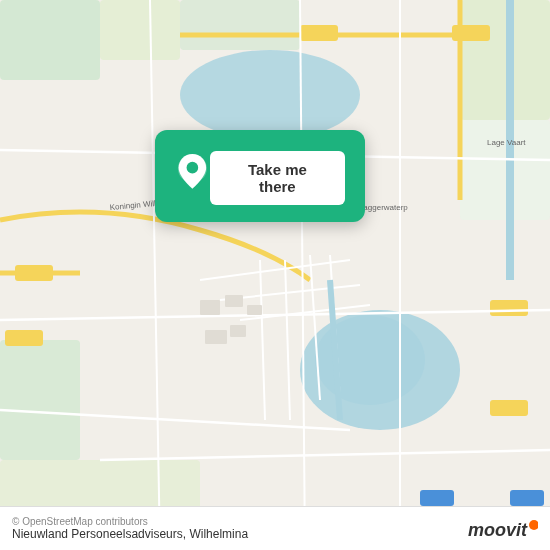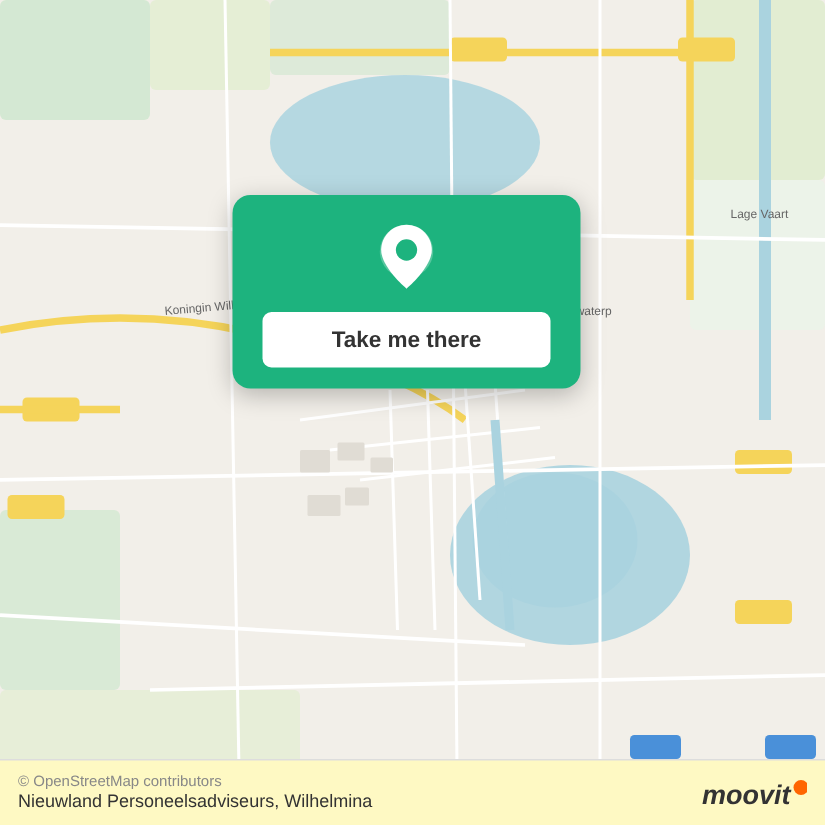--- a/index.html
+++ b/index.html
@@ -25,25 +25,24 @@
       position: absolute;
       top: 0; left: 0;
       width: 100%; height: 100%;
     }
 
     
     #popup-card {
       position: absolute;
       top: 130px;
       left: 155px;
-      width: 232px;
+      width: 210px;
       background: #1db37e;
       border-radius: 12px;
       display: flex;
-      flex-direction: column;
       align-items: center;
       padding: 18px 20px 14px 20px;
       box-shadow: 0 4px 16px rgba(0,0,0,0.25);
       z-index: 10;
     }
 
     #pin-icon {
       width: 48px;
       height: 48px;
       margin-bottom: 12px;
@@ -61,21 +60,21 @@
       width: 100%;
       text-align: center;
     }
 
     
     #bottom-bar {
       position: absolute;
       bottom: 0;
       left: 0;
       right: 0;
-      background: #fef9c3;
+      background: #ffffff;
       border-top: 1px solid #ddd;
       display: flex;
       align-items: center;
       justify-content: space-between;
       padding: 8px 12px;
       z-index: 20;
       height: 44px;
     }
 
     #bottom-left {

